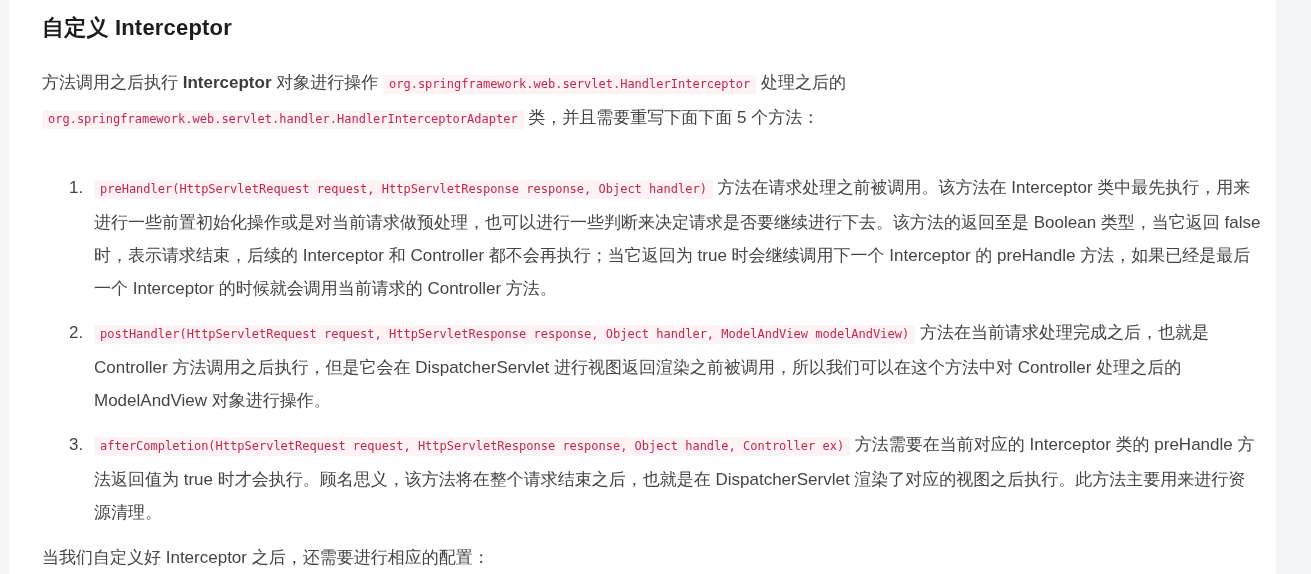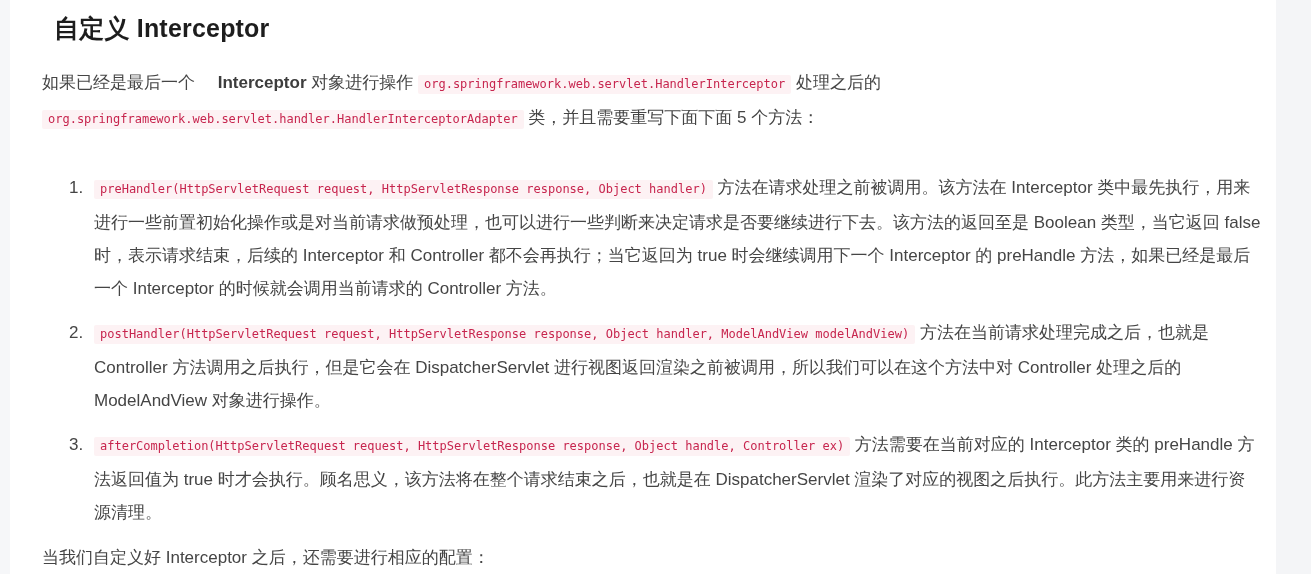--- a/index.html
+++ b/index.html
@@ -25,22 +25,22 @@
     flex: none;
     width: 35px;
     background: #f4f5f7;
   }
   .content {
     flex: 1;
     padding: 0 14px 0 32px;
     overflow: hidden;
   }
   h1.doc-title {
-    margin: 13px 0 0 12px;
-    font-size: 25px;
+    margin: 13px 0 0 0;
+    font-size: 22px;
     line-height: 30px;
     font-weight: bold;
     color: #1d1d1d;
     letter-spacing: 0.2px;
   }
   p.para {
     margin: 23px 0 0 0;
     font-size: 17px;
     line-height: 33px;
     color: #454545;
@@ -65,36 +65,35 @@
     font-size: 12px;
     color: #c7254e;
     background: #fdf2f4;
     padding: 2px 6px 3px 6px;
     border-radius: 2px;
     white-space: pre-wrap;
   }
   strong.bold-run {
     font-weight: bold;
     color: #3d3d3d;
-    margin-left: 18px;
   }
   p.partial {
     margin-top: 12px; 
   }
 </style>
 </head>
 <body>
 
 <div class="page">
   <div class="left-gutter"></div>
 
   <main class="content">
     <h1 class="doc-title">自定义 Interceptor</h1>
 
-    <p class="para"><span>如果已经是最后一个 </span><strong class="bold-run">Interceptor</strong><span> 对象进行操作 </span><code class="inline-code">org.springframework.web.servlet.HandlerInterceptor</code><span> 处理之后的 </span><code class="inline-code">org.springframework.web.servlet.handler.HandlerInterceptorAdapter</code><span> 类，并且需要重写下面下面 5 个方法：</span></p>
+    <p class="para"><span>方法调用之后执行 </span><strong class="bold-run">Interceptor</strong><span> 对象进行操作 </span><code class="inline-code">org.springframework.web.servlet.HandlerInterceptor</code><span> 处理之后的 </span><code class="inline-code">org.springframework.web.servlet.handler.HandlerInterceptorAdapter</code><span> 类，并且需要重写下面下面 5 个方法：</span></p>
 
     <ol class="methods">
       <li><code class="inline-code">preHandler(HttpServletRequest request, HttpServletResponse response, Object handler)</code><span> 方法在请求处理之前被调用。该方法在 Interceptor 类中最先执行，用来进行一些前置初始化操作或是对当前请求做预处理，也可以进行一些判断来决定请求是否要继续进行下去。该方法的返回至是 Boolean 类型，当它返回 false 时，表示请求结束，后续的 Interceptor 和 Controller 都不会再执行；当它返回为 true 时会继续调用下一个 Interceptor 的 preHandle 方法，如果已经是最后一个 Interceptor 的时候就会调用当前请求的 Controller 方法。</span></li>
       <li><code class="inline-code">postHandler(HttpServletRequest request, HttpServletResponse response, Object handler, ModelAndView modelAndView)</code><span> 方法在当前请求处理完成之后，也就是 Controller 方法调用之后执行，但是它会在 DispatcherServlet 进行视图返回渲染之前被调用，所以我们可以在这个方法中对 Controller 处理之后的 ModelAndView 对象进行操作。</span></li>
       <li><code class="inline-code">afterCompletion(HttpServletRequest request, HttpServletResponse response, Object handle, Controller ex)</code><span> 方法需要在当前对应的 Interceptor 类的 preHandle 方法返回值为 true 时才会执行。顾名思义，该方法将在整个请求结束之后，也就是在 DispatcherServlet 渲染了对应的视图之后执行。此方法主要用来进行资源清理。</span></li>
     </ol>
 
     <p class="para partial"><span>当我们自定义好 Interceptor 之后，还需要进行相应的配置：</span></p>
   </main>
 

